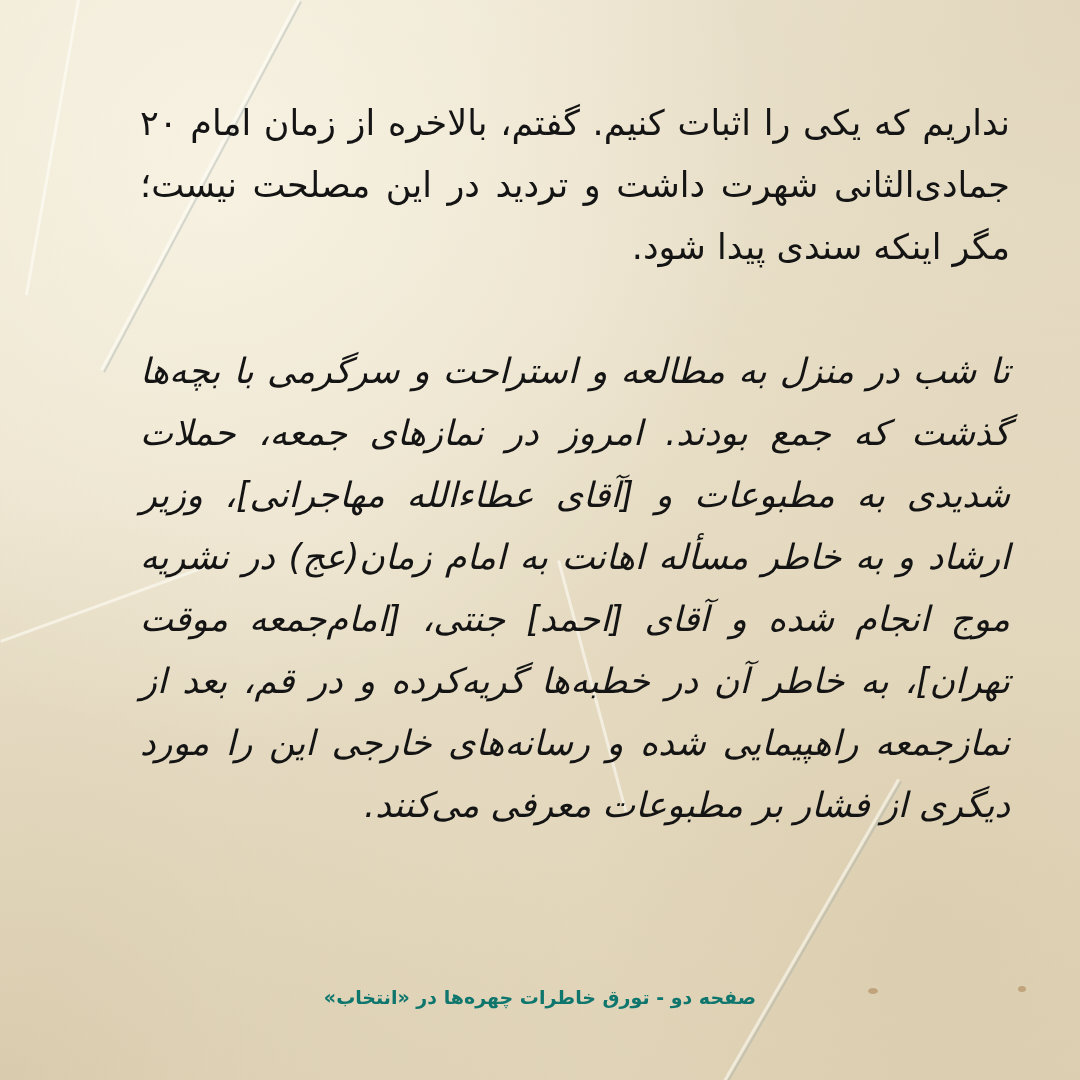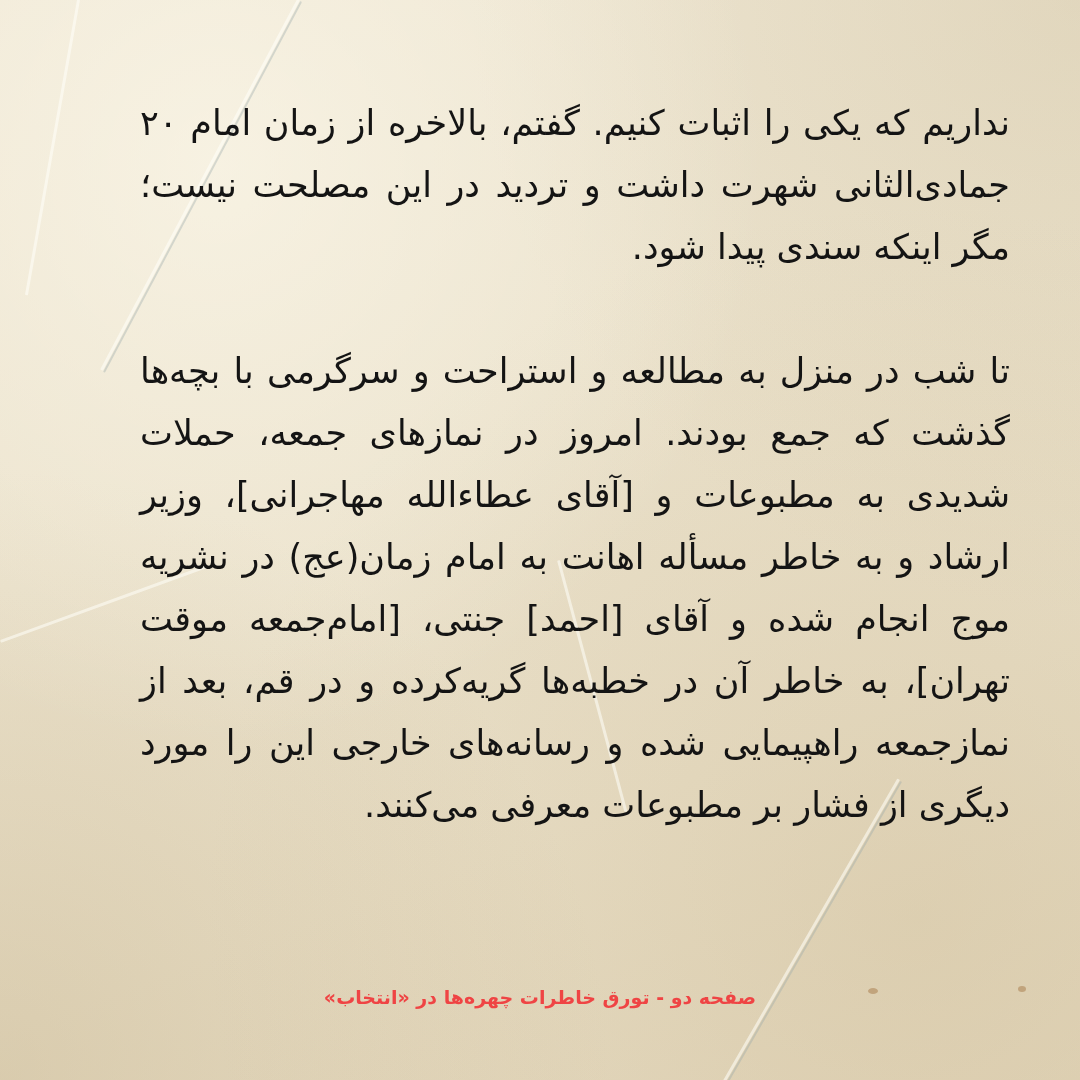--- a/index.html
+++ b/index.html
@@ -47,29 +47,30 @@
       font-family: "DejaVu Sans", sans-serif;
       font-size: 35px;
       line-height: 62px;
       margin-left: 48px;
     }
     .paragraph {
       margin: 0;
     }
     .paragraph + .paragraph {
       margin-top: 62px;
+      font-style: italic;
     }
     .caption {
       position: absolute;
       left: 0;
       right: 0;
       top: 986px;
       text-align: center;
       direction: rtl;
-      color: #ef4444;
+      color: #0f766e;
       font-family: "DejaVu Sans", sans-serif;
       font-size: 19px;
       font-weight: bold;
     }
   </style>
 </head>
 <body>
 
 <div>
   <div class="crease light" style="left:300px; top:0px; width:420px; transform:rotate(118deg);"></div>

